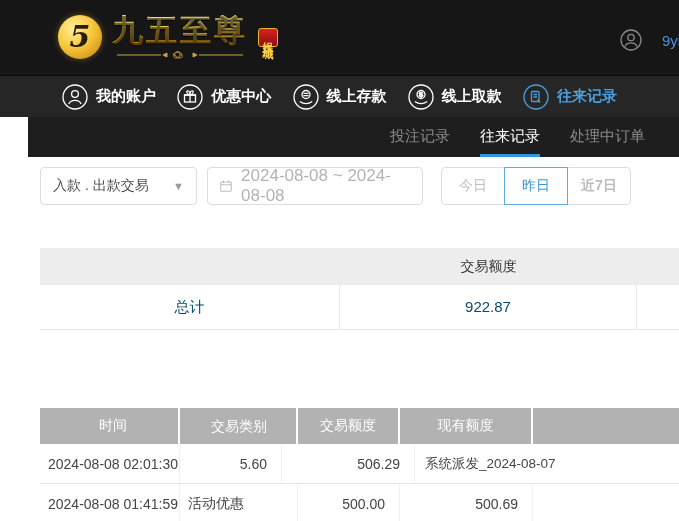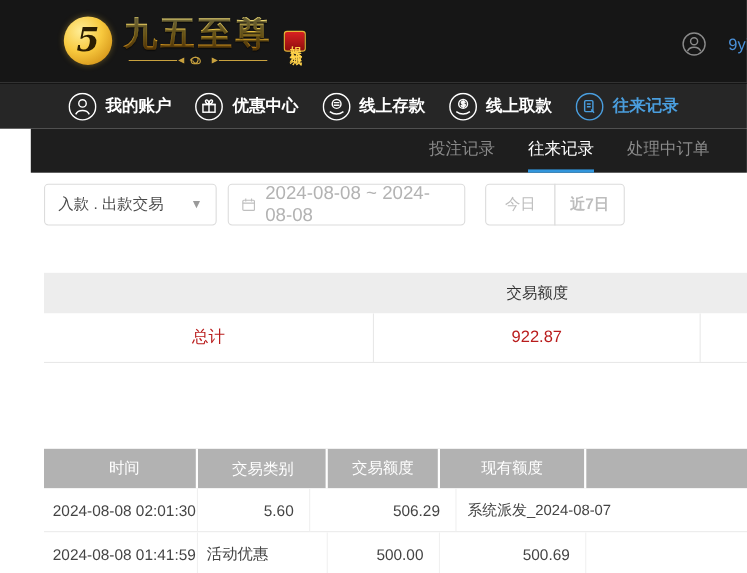--- a/index.html
+++ b/index.html
@@ -56,21 +56,21 @@
     font-size:14px; color:#bdbdbd; margin-left:-1px; cursor:pointer; position:relative; }
   .btn-group .range-btn:first-child { margin-left:0; border-radius:4px 0 0 4px;font-family:Liberation Mono, monospace; }
   .btn-group .range-btn:last-child { border-radius:0 4px 4px 0;font-weight:bold; }
   .range-btn.active { border-color:#5cadde; color:#3d96d2; z-index:2; }
 
   
   .summary { margin:43px 0 0 40px; width:720px; }
   .sum-head { display:flex; height:37px; background:#ededed; align-items:center; }
   .sum-head .c { font-size:14px; color:#333; text-align:center; }
   .sum-row { display:flex; height:45px; align-items:center; border-bottom:1px solid #e8e8e8; background:#fff; }
-  .sum-row .c { font-size:15px; color:#b91c1c; text-align:center; }
+  .sum-row .c { font-size:15px; color:#0c4a6e; text-align:center; }
   .c.s1 { width:300px; } .c.s2 { width:297px; } .c.s3 { width:123px; }
   .sum-row .s1, .sum-row .s2 { border-right:1px solid #e8e8e8; align-self:stretch; line-height:44px; }
 
   
   .dtable { margin:78px 0 0 40px; width:663px; }
   .d-head { display:flex; height:36px; background:#b2b2b2; }
   .d-head .c { color:#fff; font-size:14px; display:flex; align-items:center; justify-content:center;
     border-right:2px solid #fff; }
   .d-head .c:last-child { border-right:none; }
   .d-row { display:flex; min-height:40px; border-bottom:1px solid #e5e5e5; background:#fff; }
@@ -171,20 +171,21 @@
   </div>
   <div class="date-box">
     <svg width="16" height="16" viewBox="0 0 16 16" fill="none" stroke="#bfbfbf" stroke-width="1.2">
       <rect x="2" y="3.5" width="12" height="10.5" rx="1"></rect>
         <path d="M2,6.5 h12 M5,1.8 v3 M11,1.8 v3"></path>
     </svg>
     <span>2024-08-08 ~ 2024-08-08</span>
   </div>
   <div class="btn-group">
     <button class="range-btn">今日</button>
+    <button class="range-btn active">昨日</button>
     <button class="range-btn">近7日</button>
   </div>
 </div>
 
 <div class="summary">
   <div class="sum-head">
     <div class="c s1"></div>
     <div class="c s2">交易额度</div>
     <div class="c s3"></div>
   </div>

